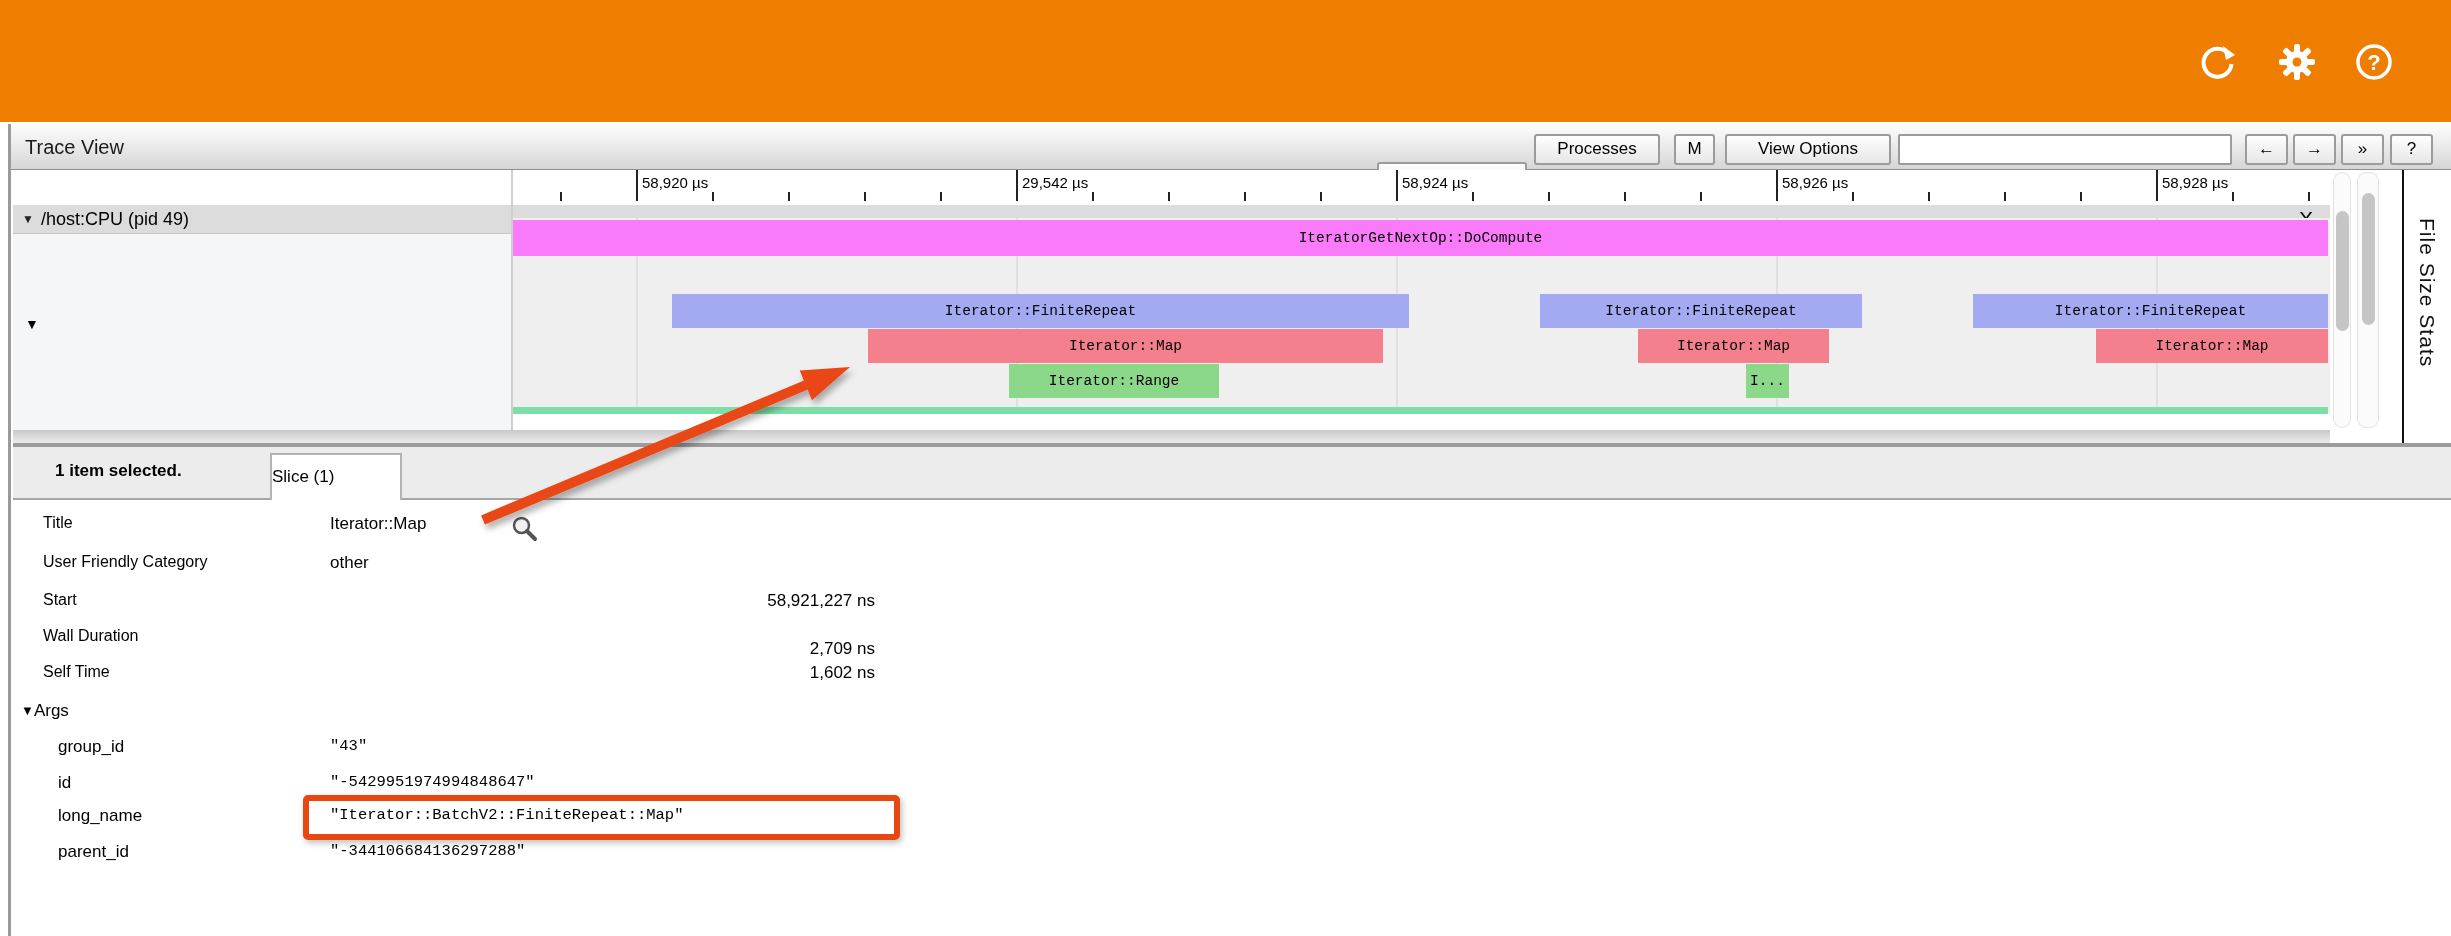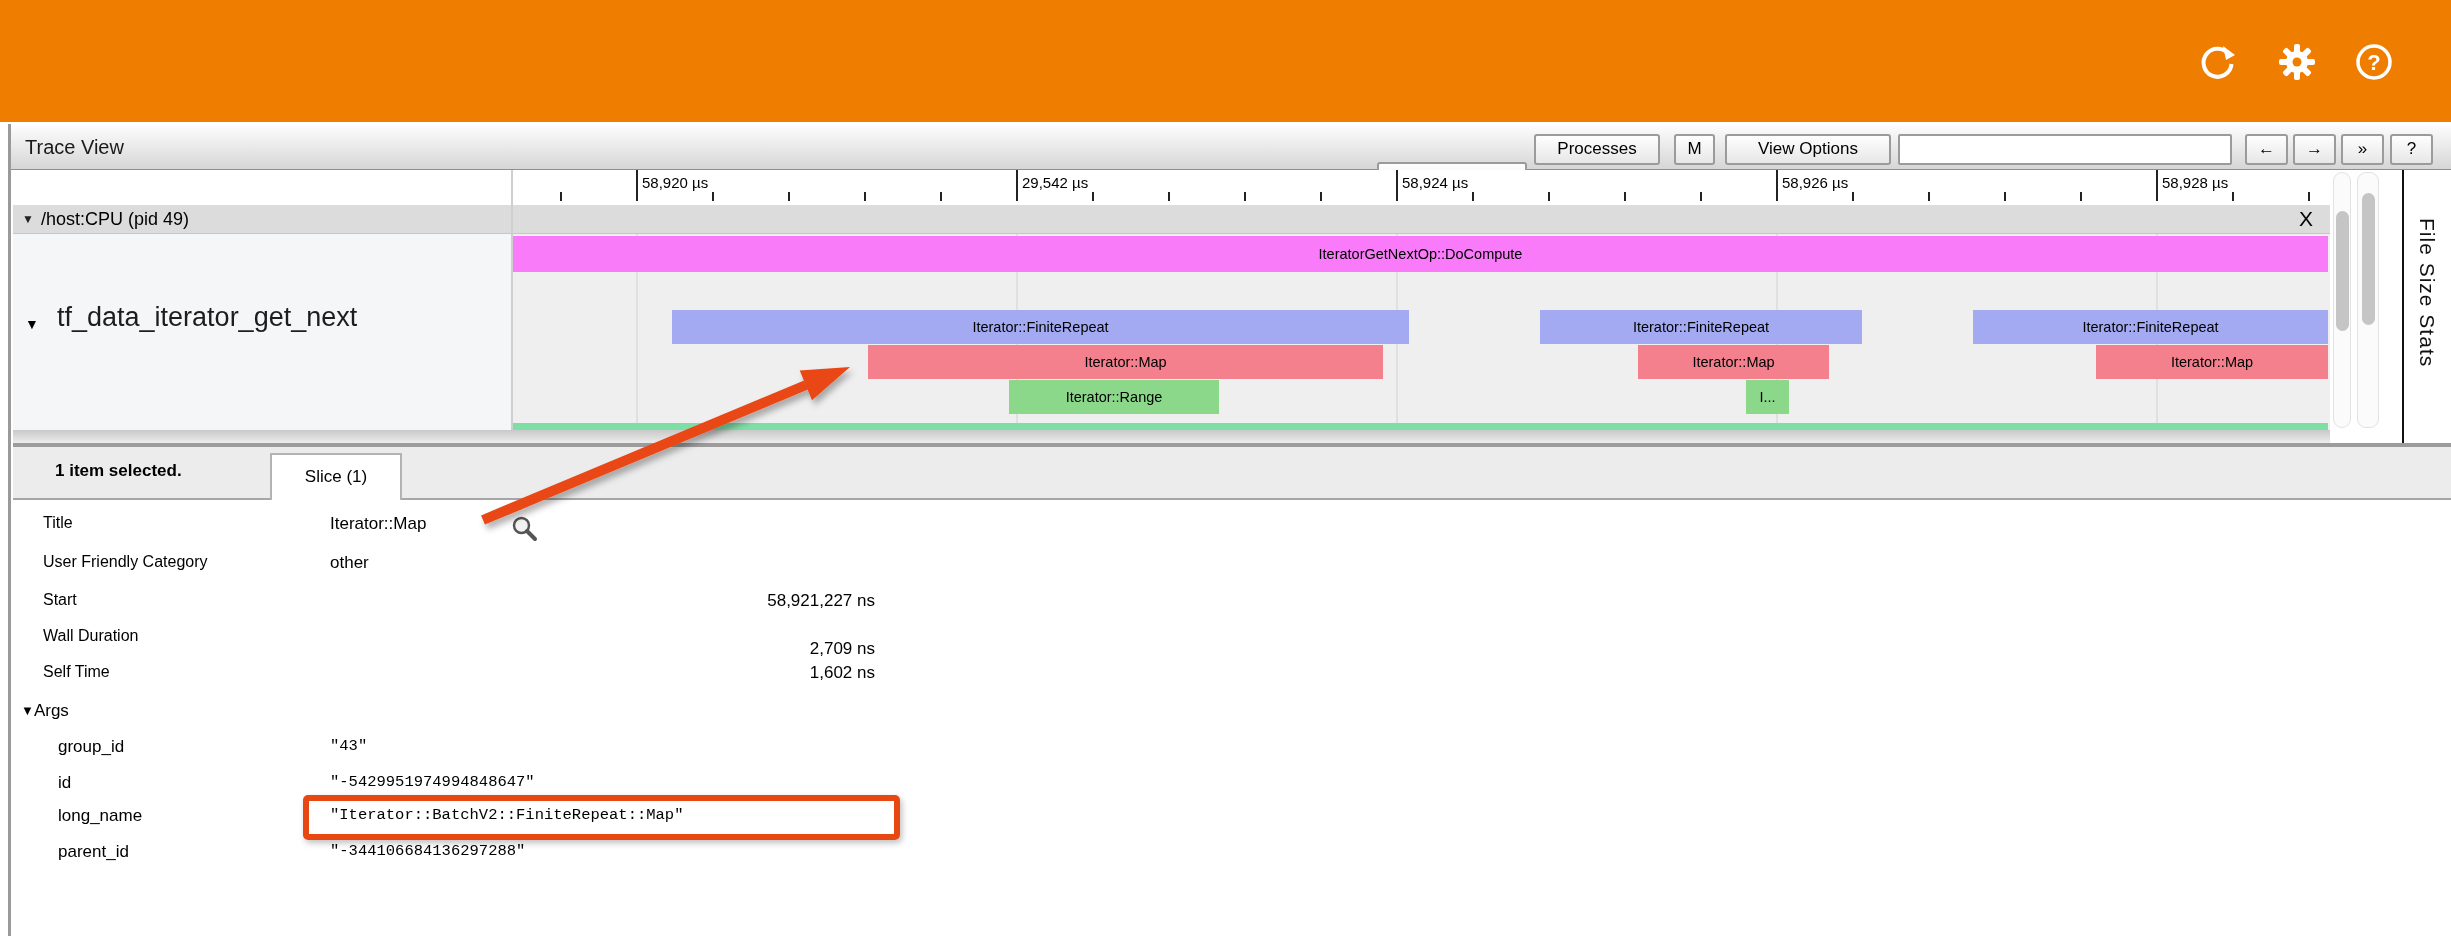--- a/index.html
+++ b/index.html
@@ -38,42 +38,42 @@
   .tick-label { position:absolute; top:4px; font-size:15px; white-space:nowrap; }
   #process-band { left:0; top:35px; width:2317px; height:29px; background:#dcdcdc;
                   border-bottom:1px solid #c6c6c6; }
   #process-band .tri { position:absolute; left:9px; top:7px; font-size:12px; color:#222; }
   #process-label { position:absolute; left:28px; top:4px; font-size:18px; }
   #band-close { position:absolute; left:2282px; top:2px; font-size:21px; cursor:pointer; padding:0 4px; }
   #left-panel { left:0; top:64px; width:498px; height:196px; background:#f5f6f7; }
   #left-panel .tri { position:absolute; left:12px; top:82px; font-size:14px; }
   #thread-label { position:absolute; left:44px; top:68px; font-size:27px; color:#1d1d1d; }
   #vsep { left:498px; top:0; width:2px; height:260px; background:#cfcfcf; }
-  #viewport { left:500px; top:64px; width:1817px; height:196px; background:#efefef; overflow:hidden; }
+  #viewport { left:500px; top:48px; width:1817px; height:196px; background:#efefef; overflow:hidden;font-family:Liberation Mono, monospace; }
   .gridline { position:absolute; top:0; width:2px; height:196px; background:#e0e0e0; }
   .slice { position:absolute; font-size:14.5px; text-align:center; overflow:hidden;
            white-space:nowrap; line-height:34px; cursor:pointer; }
   #hscroll { left:0; top:260px; width:2317px; height:13px;
              background:linear-gradient(#c9c9c9,#ececec); }
   .sbtrack { position:absolute; top:2px; height:256px; background:#fbfbfb;
              border:1px solid #e2e2e2; border-radius:9px; }
   .sbthumb { position:absolute; left:2px; width:13px; background:#c5c5c5; border-radius:8px; }
   #fss-panel { left:2389px; top:0; width:49px; height:273px; background:#fff; border-left:2px solid #111; }
   #fss-panel span { position:absolute; left:11px; top:48px; writing-mode:vertical-rl;
                     font-size:21px; letter-spacing:1px; color:#111; }
 
   
   #details { left:13px; top:443px; width:2438px; height:493px; background:#fff; }
   #details-divider { left:0; top:0; width:2438px; height:4px; background:#9c9c9c; }
   #details-header { left:0; top:4px; width:2438px; height:53px; background:#ececec;
                     border-bottom:2px solid #a6a6a6; }
   #sel-status { position:absolute; left:42px; top:14px; font-size:17px; font-weight:bold; }
   #slice-tab { left:257px; top:10px; width:132px; height:47px; background:#fff;
                border:2px solid #b3b3b3; border-bottom:none; font-size:17px;
-               text-align:center; line-height:43px; z-index:2; cursor:pointer; }
+               text-align:left; line-height:43px; z-index:2; cursor:pointer; }
   .frow-label { position:absolute; left:30px; font-size:16px; white-space:nowrap; }
   .frow-value { position:absolute; left:317px; font-size:17px; white-space:nowrap; }
   .frow-value.num { left:317px; width:545px; text-align:right; }
   .arg-key { position:absolute; left:45px; font-size:17px; }
   .arg-val { position:absolute; left:317px; font-family:"Liberation Mono", monospace;
              font-size:15.5px; white-space:nowrap; }
   #args-row { position:absolute; left:8px; font-size:17px; }
   #args-row .tri { font-size:13px; vertical-align:1px; }
   #longname-box { left:290px; top:352px; width:597px; height:45px; border:6px solid #E94712;
                   border-radius:5px; box-shadow:2px 3px 6px rgba(0,0,0,.25); z-index:3; }
@@ -158,21 +158,20 @@
     </div>
 
   <div id="process-band" class="abs">
     <span class="tri">▼</span>
     <span id="process-label">/host:CPU (pid 49)</span>
     <span id="band-close">X</span>
   </div>
 
   <div id="left-panel" class="abs">
     <span class="tri">▼</span>
-    <span id="thread-label">tf_data_iterator_get_next</span>
   </div>
   <div id="vsep" class="abs"></div>
 
   <div id="viewport" class="abs">
       <div class="gridline" style="left: 123px;"></div>
       <div class="gridline" style="left: 503px;"></div>
       <div class="gridline" style="left: 883px;"></div>
       <div class="gridline" style="left: 1263px;"></div>
       <div class="gridline" style="left: 1643px;"></div>
       <div class="slice" style="left: 0px; top: 2px; width: 1815px; height: 36px; line-height: 36px; background: rgb(249, 123, 249);">IteratorGetNextOp::DoCompute</div>

